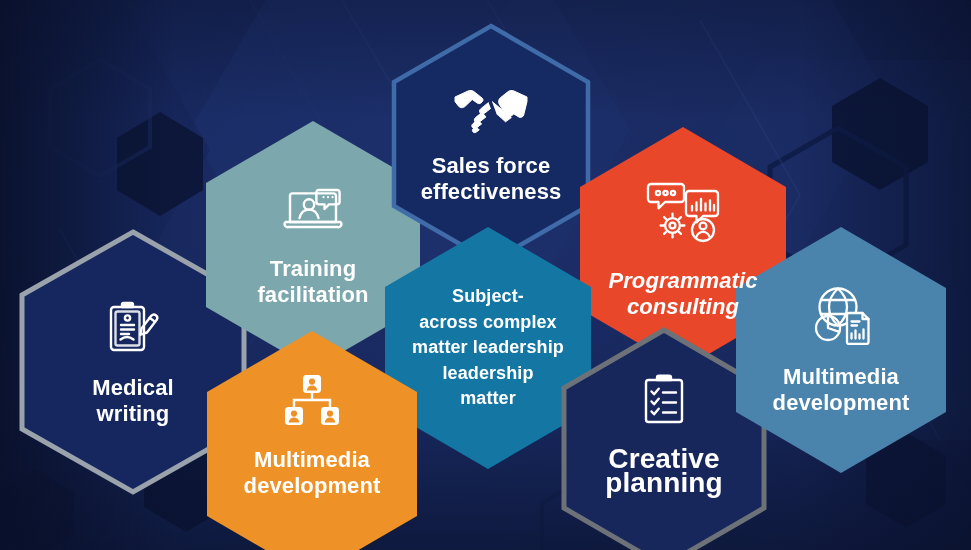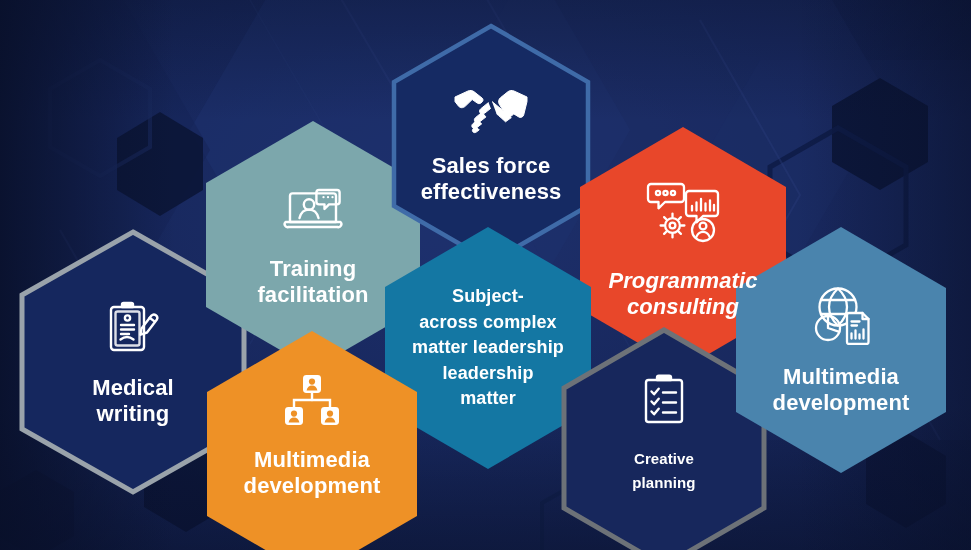--- a/index.html
+++ b/index.html
@@ -64,21 +64,21 @@
   .hex .icon { line-height: 0; }
   .hex .label {
     color: #ffffff;
     font-weight: 700;
     letter-spacing: .1px;
   }
 
   
   .lbl-22 { font-size: 22px; line-height: 26px; }
   .lbl-21 { font-size: 18px; line-height: 25.5px; }
-  .lbl-20 { font-size: 15px; line-height: 24px; }
+  .lbl-20 { font-size: 28px; line-height: 24px; }
 
   .hex.no-icon .content { gap: 0; }
 </style>
 </head>
 <body>
 
 <div id="stage">
 
   <div class="bg-base"></div>
 

